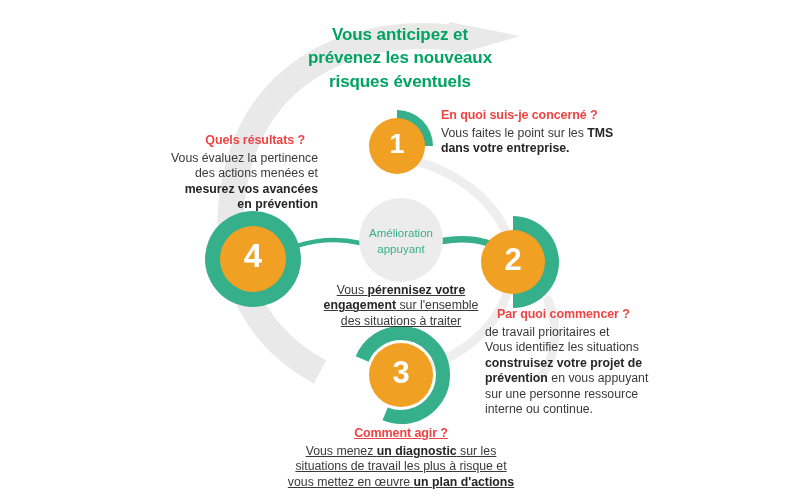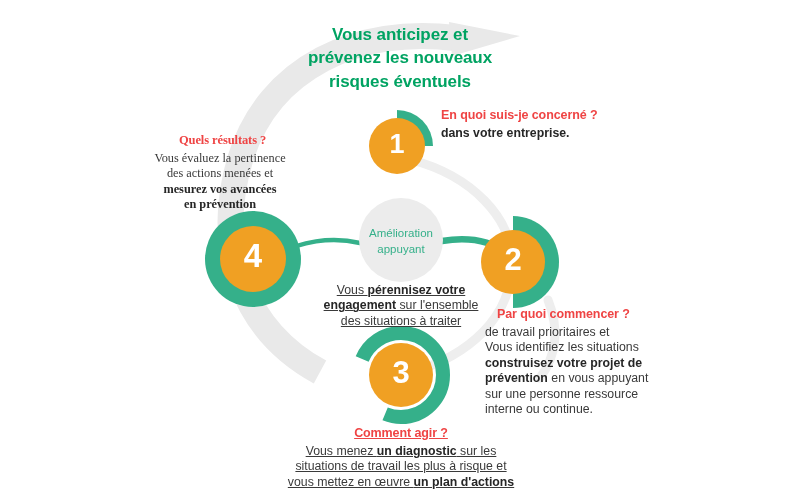--- a/index.html
+++ b/index.html
@@ -62,21 +62,21 @@
   }
   .num {
     position: absolute;
     color: #ffffff;
     font-weight: bold;
     text-align: center;
     line-height: 1;
     user-select: none;
   }
   .ta-left  { text-align: left; }
-  .ta-right { text-align: center; font-family: Liberation Serif, serif; }
+  .ta-right { text-align: right; }
   .ta-center{ text-align: center; text-decoration: underline; }
 </style>
 </head>
 <body>
 
 <div id="infographic">
 
   <svg id="graphics-layer" viewBox="0 0 800 500" width="800" height="500">
 
     <g>
@@ -147,20 +147,23 @@
       <span></span><b>engagement</b><span> sur l'ensemble</span>
     </div>
     <div>
       <span>des situations à traiter</span><b></b><span></span>
     </div>
   </div>
 
   <div class="txt heading ta-left" style="left:441px; top:108px; width:230px;">En quoi suis-je concerné ?</div>
   <div class="txt body-txt ta-left" style="left:441px; top:126px; width:230px;">
     <div>
+      <span>Vous faites le point sur les </span><b>TMS</b><span></span>
+    </div>
+    <div>
       <span></span><b>dans votre entreprise.</b><span></span>
     </div>
   </div>
 
   <div class="txt heading ta-left" style="left:485px; top:307px; width:230px;margin-left:12px;">Par quoi commencer ?</div>
   <div class="txt body-txt ta-left" style="left:485px; top:325px; width:200px;">
     <div>
       <span>de travail prioritaires et</span><b></b><span></span>
     </div>
     <div>
@@ -187,21 +190,21 @@
     </div>
     <div>
       <span>situations de travail les plus à risque et</span><b></b><span></span>
     </div>
     <div>
       <span>vous mettez en œuvre </span><b>un plan d'actions</b><span></span>
     </div>
   </div>
 
   <div class="txt heading ta-right" style="left:140px; top:133px; width:165px;">Quels résultats ?</div>
-  <div class="txt body-txt ta-right" style="left:135px; top:151px; width:170px;">
+  <div class="txt body-txt ta-right" style="left:148px; top:151px; width:170px;">
     <div>
       <span>Vous évaluez la pertinence</span><b></b><span></span>
     </div>
     <div>
       <span>des actions menées et</span><b></b><span></span>
     </div>
     <div>
       <span></span><b>mesurez vos avancées</b><span></span>
     </div>
     <div>

